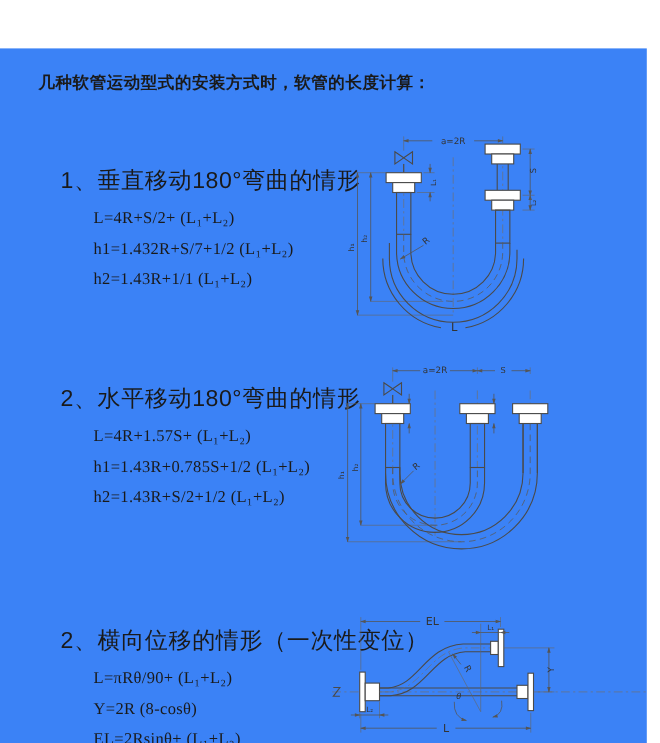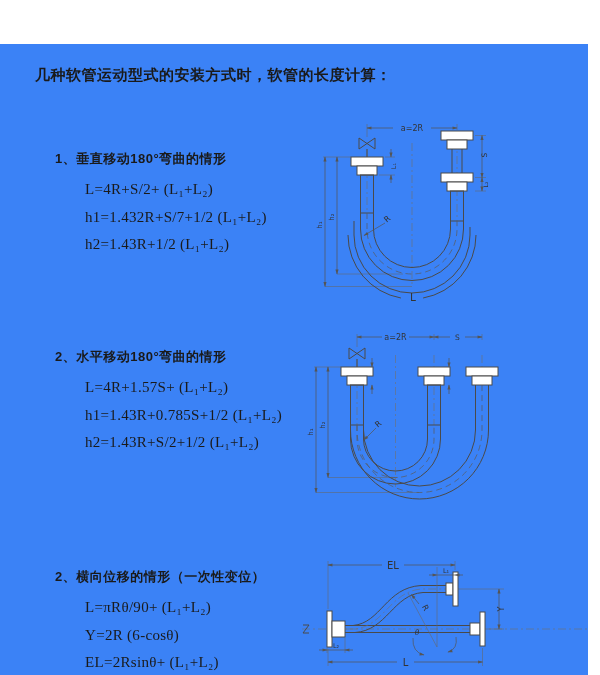--- a/index.html
+++ b/index.html
@@ -4,21 +4,21 @@
 <style>
   html,body{margin:0;padding:0;background:#ffffff;}
   .page{
     position:relative;width:588px;height:675px;background:#3b82f6;
     font-family:"Liberation Sans","DejaVu Sans",sans-serif;color:#1a1a1a;overflow:hidden;margin-top:44px;
   }
   .title{
     position:absolute;left:35px;top:22px;font-size:15px;font-weight:700;letter-spacing:.5px;
   }
   .sec{position:absolute;left:55px;}
-  .sec-heading{font-size:13px;font-weight:700;letter-spacing:.5px;}
+  .sec-heading{font-size:21px;font-weight:400;letter-spacing:.5px;}
   .formulas{margin:8px 0 0 30px;font-family:Liberation Serif, serif;}
   .formula{font-size:15px;font-weight:500;line-height:27.5px;letter-spacing:.3px;white-space:pre;}
   .diagram{position:absolute;}
   
   .ln{stroke:#4a4a4a;stroke-width:1;fill:none;}
   .fit{stroke:#4a4a4a;stroke-width:1;fill:#ffffff;}
   .dim{stroke:#555555;stroke-width:.7;fill:none;}
   .ext{stroke:#666666;stroke-width:.55;fill:none;}
   .ctr{stroke:#707070;stroke-width:.6;stroke-dasharray:8 3 2 3;fill:none;}
   .hdash{stroke:#5a5a5a;stroke-width:.7;stroke-dasharray:6 4;fill:none;}
@@ -29,38 +29,38 @@
 
 <div class="page">
 
   <div class="title">几种软管运动型式的安装方式时，软管的长度计算：</div>
 
   <div class="sec" style="top:106px;">
     <div class="sec-heading">1、垂直移动180°弯曲的情形</div>
     <div class="formulas">
       <div class="formula">L=4R+S/2+ (L₁+L₂)</div>
       <div class="formula">h1=1.432R+S/7+1/2 (L₁+L₂)</div>
-      <div class="formula">h2=1.43R+1/2 (L₁+L₂)</div>
+      <div class="formula">h2=1.43R+1/1 (L₁+L₂)</div>
     </div>
   </div>
 
   <div class="sec" style="top:304px;">
     <div class="sec-heading">2、水平移动180°弯曲的情形</div>
     <div class="formulas">
       <div class="formula">L=4R+1.57S+ (L₁+L₂)</div>
       <div class="formula">h1=1.43R+0.785S+1/2 (L₁+L₂)</div>
       <div class="formula">h2=1.43R+S/2+1/2 (L₁+L₂)</div>
     </div>
   </div>
 
   <div class="sec" style="top:524px;">
     <div class="sec-heading">2、横向位移的情形（一次性变位）</div>
     <div class="formulas">
       <div class="formula">L=πRθ/90+ (L₁+L₂)</div>
-      <div class="formula">Y=2R (6-cosθ)</div>
+      <div class="formula">Y=2R (8-cosθ)</div>
       <div class="formula">EL=2Rsinθ+ (L₁+L₂)</div>
     </div>
   </div>
 
   <svg class="diagram" style="left:303px;top:73px;" width="270" height="185" viewBox="0 0 270 185">
     <defs>
       <marker id="arw1" viewBox="0 0 10 10" refX="9" refY="5" markerWidth="9" markerHeight="7" orient="auto-start-reverse">
         <path d="M0,1.8 L10,5 L0,8.2 Z" fill="#555"></path>
       </marker>
       <pattern id="b1" width="3.5" height="3.5" patternUnits="userSpaceOnUse">

